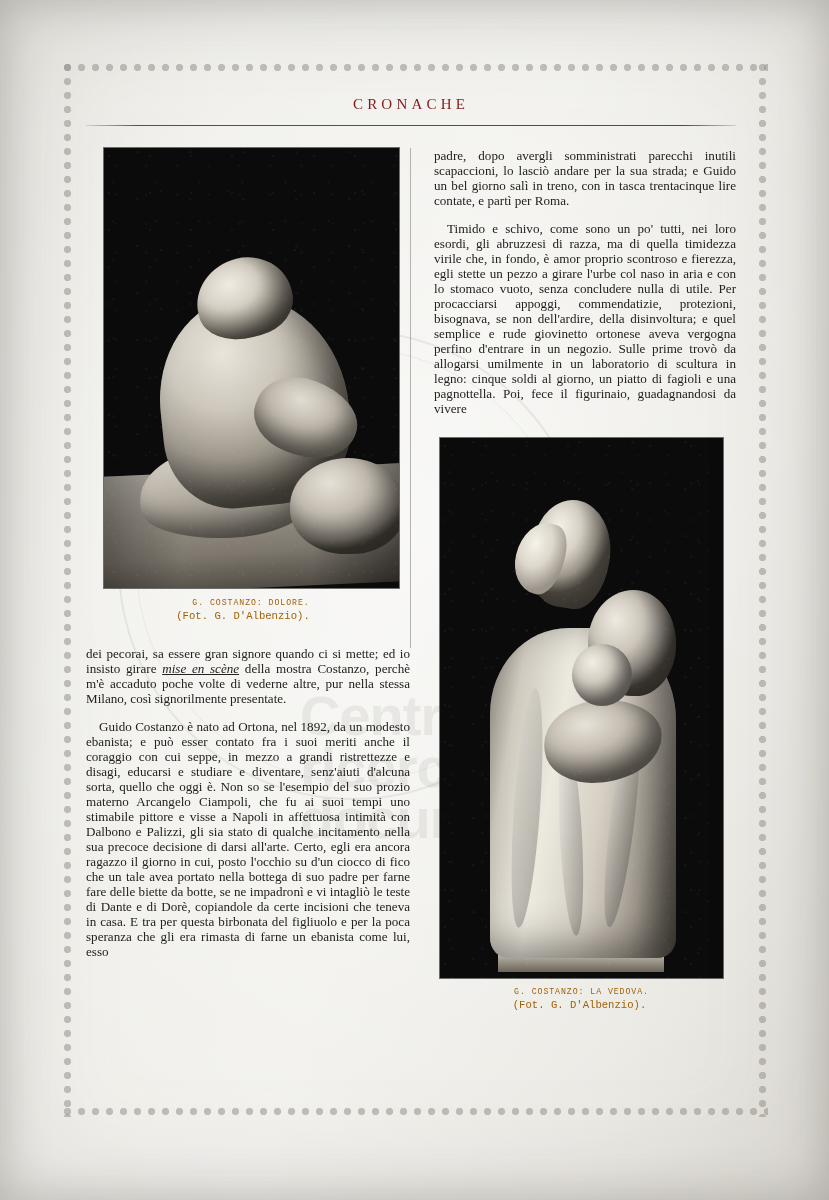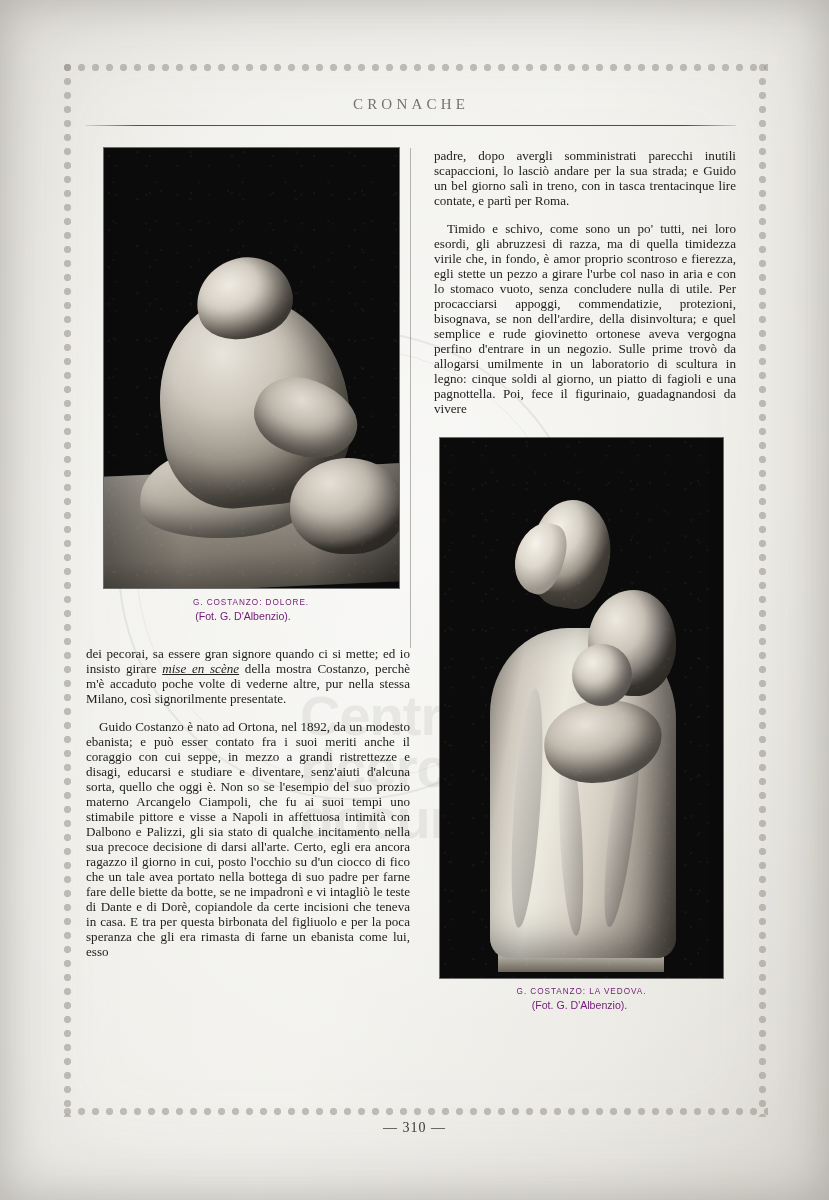--- a/index.html
+++ b/index.html
@@ -93,21 +93,21 @@
     width: 650px;
     height: 1000px;
   }
 
   
   #runhead {
     text-align: center;
     font-family: "Liberation Serif", serif;
     font-size: 15px;
     letter-spacing: 4.2px;
-    color: #737373;
+    color: #7f1d1d;
     padding-top: 8px;
   }
   #rule-head {
     margin-top: 12px;
     height: 1px;
     background: linear-gradient(90deg, rgba(70,68,64,0.15), rgba(50,48,44,0.82) 8%, rgba(50,48,44,0.85) 92%, rgba(70,68,64,0.18));
   }
 
   
   #cols {
@@ -287,22 +287,22 @@
     left: 104px; top: 262px;
     width: 118px; height: 82px;
     background: radial-gradient(ellipse 70% 66% at 36% 28%, #e8e3d9 0%, #c3bcb1 48%, #7c766d 100%);
     border-radius: 48% 54% 54% 44% / 52% 48% 54% 46%;
     transform: rotate(-6deg);
     box-shadow: inset -12px -12px 20px rgba(0,0,0,0.40);
   }
 
   
   .cap {
-    font-family: Liberation Sans, sans-serif;
-    color: #701a75;
+    font-family: Liberation Mono, monospace;
+    color: #a16207;
   }
   .cap-title {
     font-size: 8.2px;
     letter-spacing: 0.95px;
     text-align: center;
   }
   .cap-photog {
     font-size: 10.6px;
     text-align: center;
     margin-top: 3px;
@@ -397,16 +397,15 @@
             <div class="cap-title">G. COSTANZO: LA VEDOVA.</div>
             <div class="cap-photog">(Fot. G. D'Albenzio).</div>
           </figcaption>
         </figure>
 
       </div>
 
     </div>
   </div>
 
-  <div id="folio">— 310 —</div>
 
   <div id="paper-edge"></div>
 </div>
 
 </body></html>

